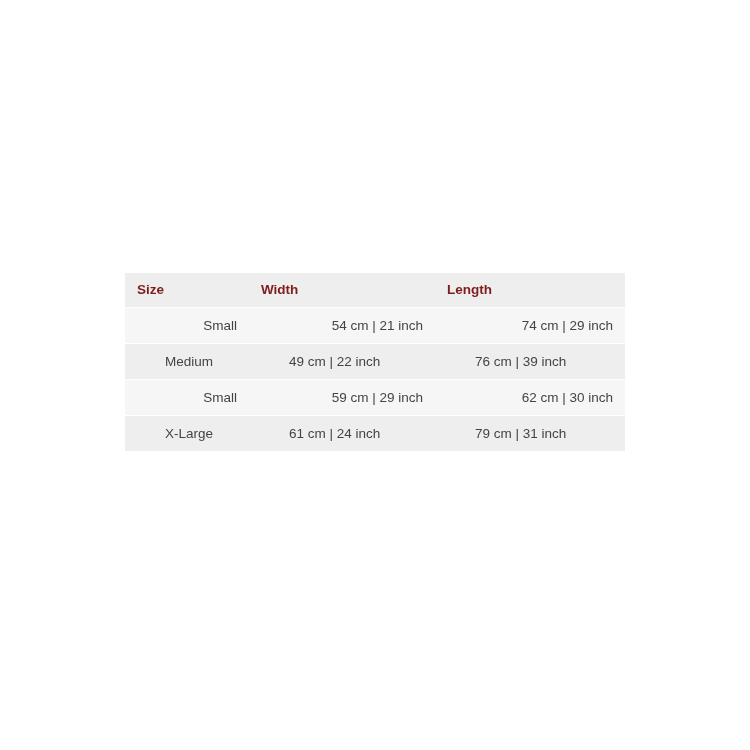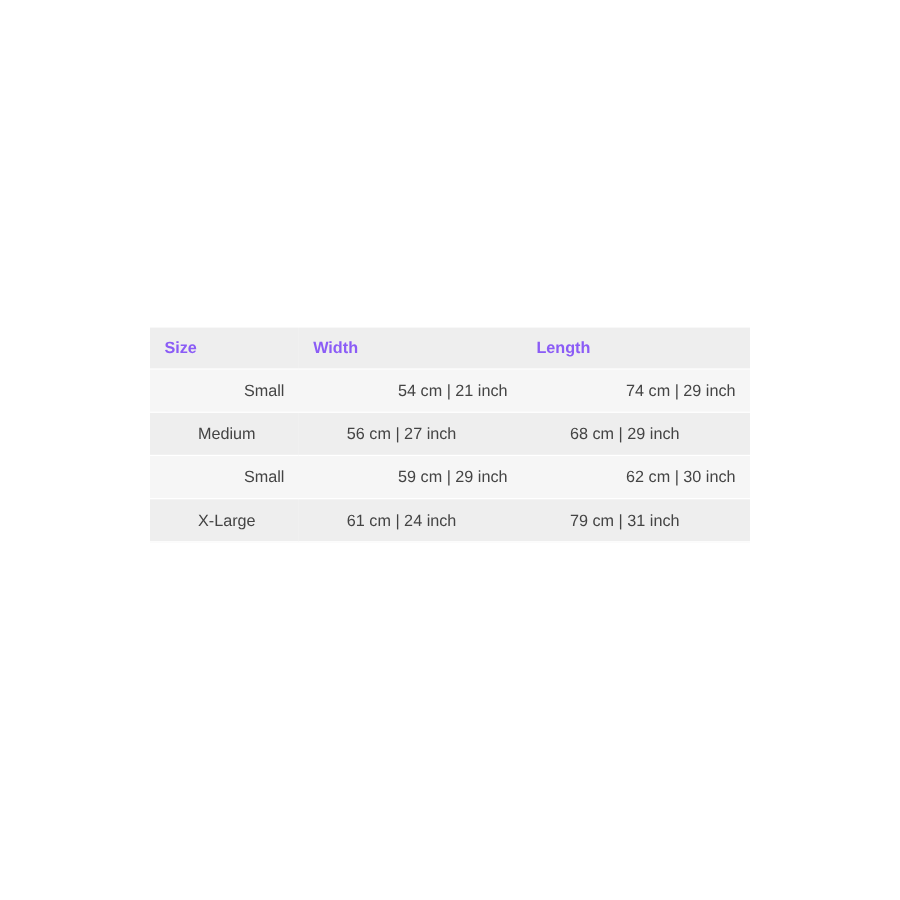--- a/index.html
+++ b/index.html
@@ -40,21 +40,21 @@
     font-size: 13.5px;
     color: #3f3f3f;
     padding: 10px 12px 10px 12px;
     height: 13px;
     vertical-align: middle;
     border: none;
   }
   table.size-chart thead th {
     font-weight: bold;
     background: #eeeeee;
-    color: #8b5cf6;
+    color: #7f1d1d;
     padding-top: 9px;
     padding-bottom: 10px;
   }
   table.size-chart tbody tr.odd td {
     background: #f6f6f6;
     text-align: right;
   }
   table.size-chart tbody tr.even td {
     background: #eeeeee;
     padding-left: 40px;
@@ -90,22 +90,22 @@
         </tr>
       </thead>
       <tbody>
         <tr class="odd">
           <td>Small</td>
           <td>54 cm | 21 inch</td>
           <td>74 cm | 29 inch</td>
         </tr>
         <tr class="even">
           <td>Medium</td>
-          <td>56 cm | 27 inch</td>
-          <td>68 cm | 29 inch</td>
+          <td>49 cm | 22 inch</td>
+          <td>76 cm | 39 inch</td>
         </tr>
         <tr class="odd">
           <td>Small</td>
           <td>59 cm | 29 inch</td>
           <td>62 cm | 30 inch</td>
         </tr>
         <tr class="even">
           <td>X-Large</td>
           <td>61 cm | 24 inch</td>
           <td>79 cm | 31 inch</td>

